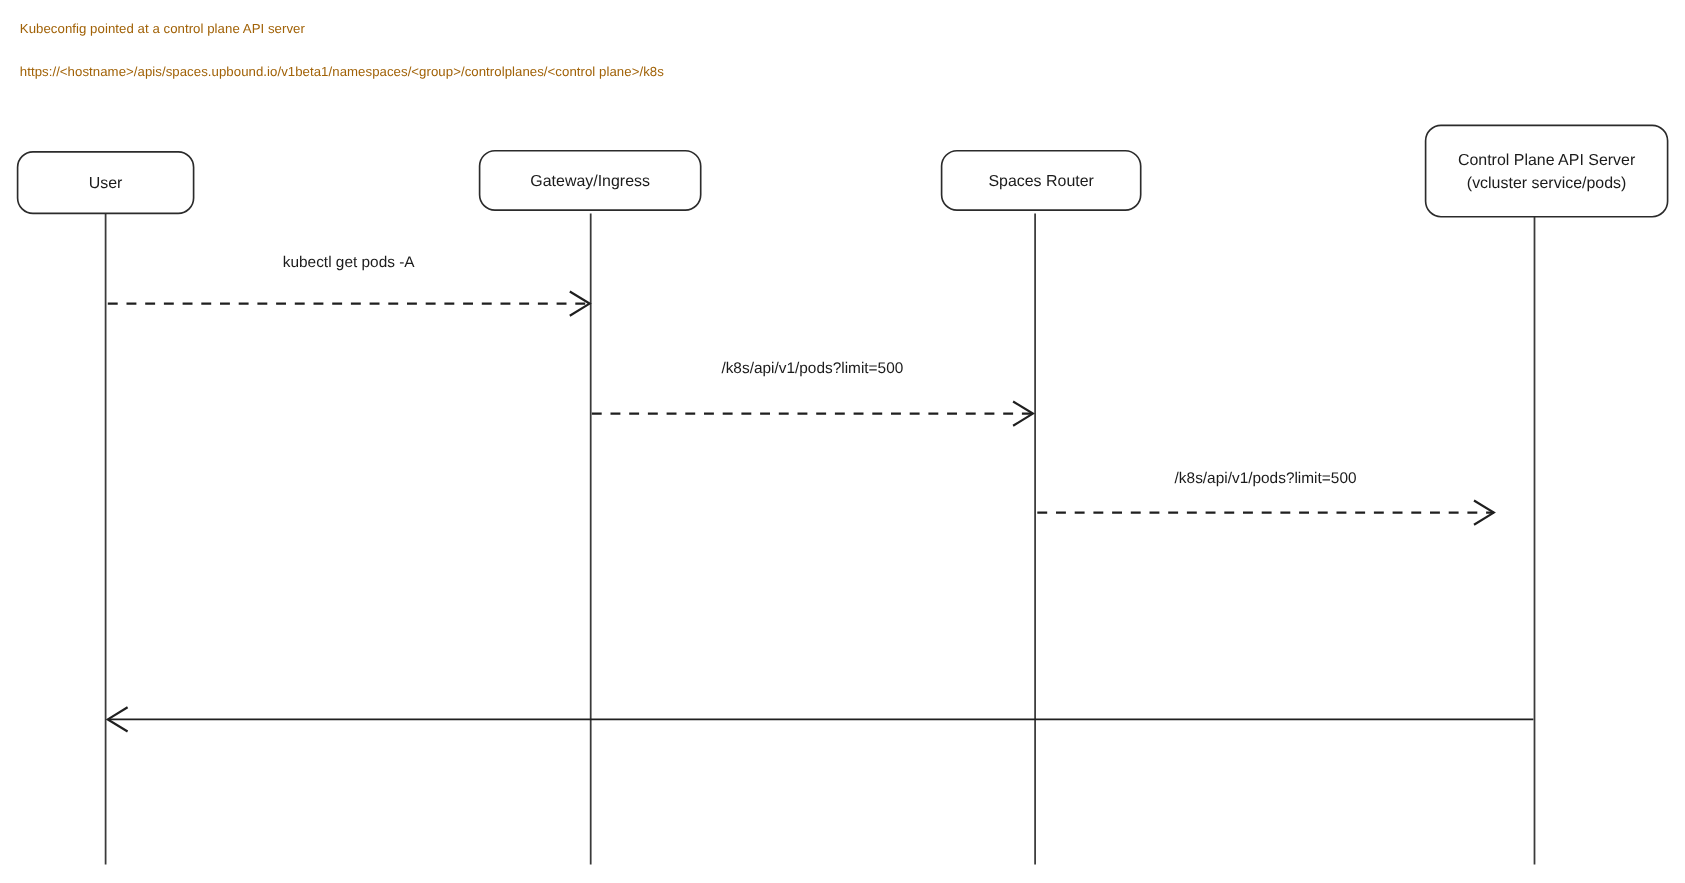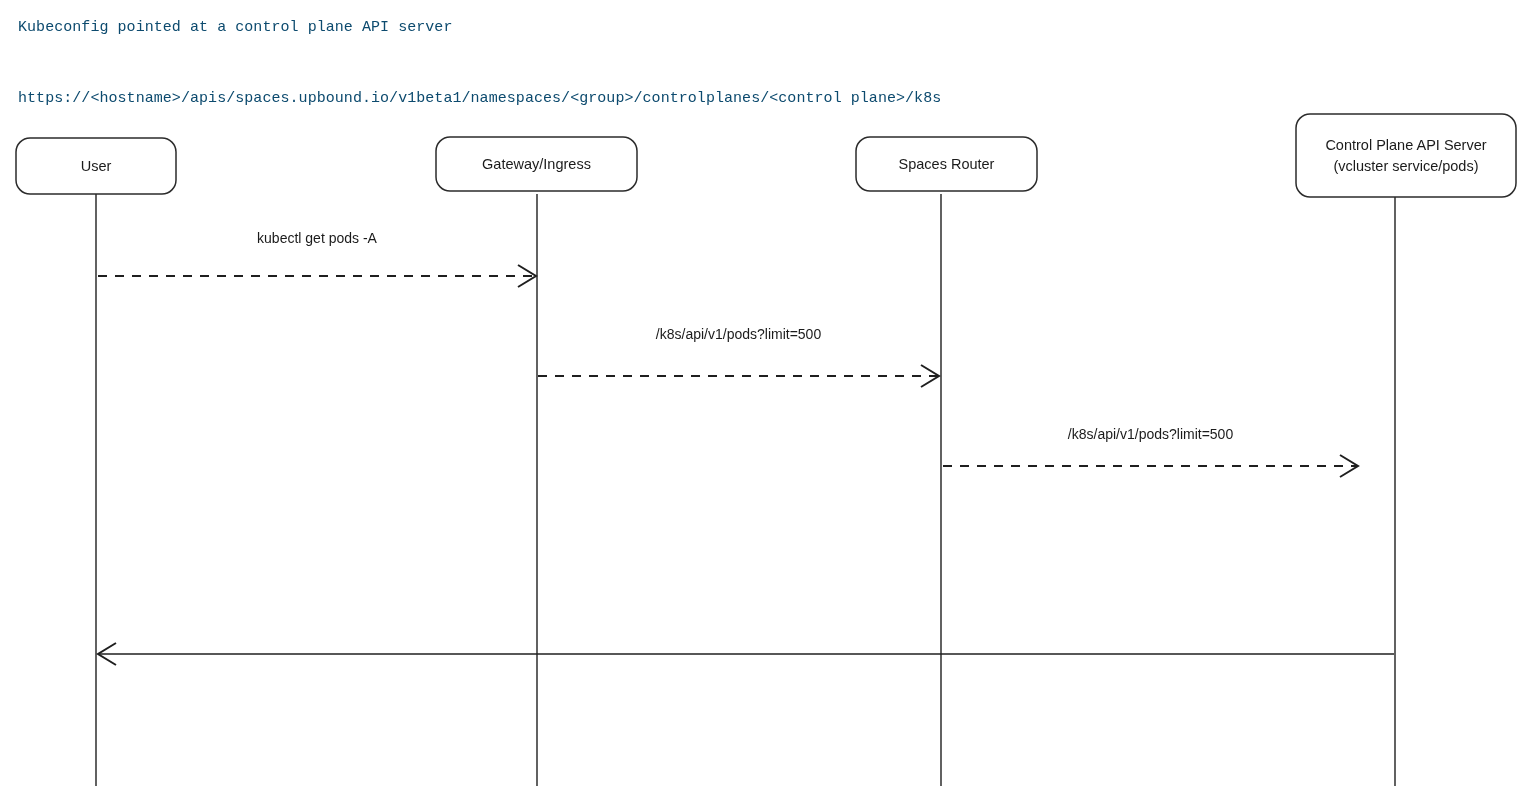--- a/index.html
+++ b/index.html
@@ -16,29 +16,28 @@
     color: #1a1a1a;
   }
   #diagram-root {
     position: absolute;
     inset: 0;
     width: 1532px;
     height: 803px;
   }
   .hdr {
     position: absolute;
-    font-size: 15px;
+    font-size: 12px;
     line-height: 1.2;
-    color: #0c4a6e;
+    color: #a16207;
     white-space: pre;
     letter-spacing: 0.05px;
-    font-family: Liberation Mono, monospace;
   }
   #hdr-title { left: 18px; top: 19px; }
-  #hdr-url   { left: 18px; top: 58px; margin-top: 32px; }
+  #hdr-url   { left: 18px; top: 58px; }
 
   svg#seq { position: absolute; left: 0; top: 0; }
 
   .box-label {
     font-family: "Liberation Sans", "DejaVu Sans", sans-serif;
     font-size: 14.5px;
     fill: #1b1b1b;
     text-anchor: middle;
     dominant-baseline: middle;
   }

